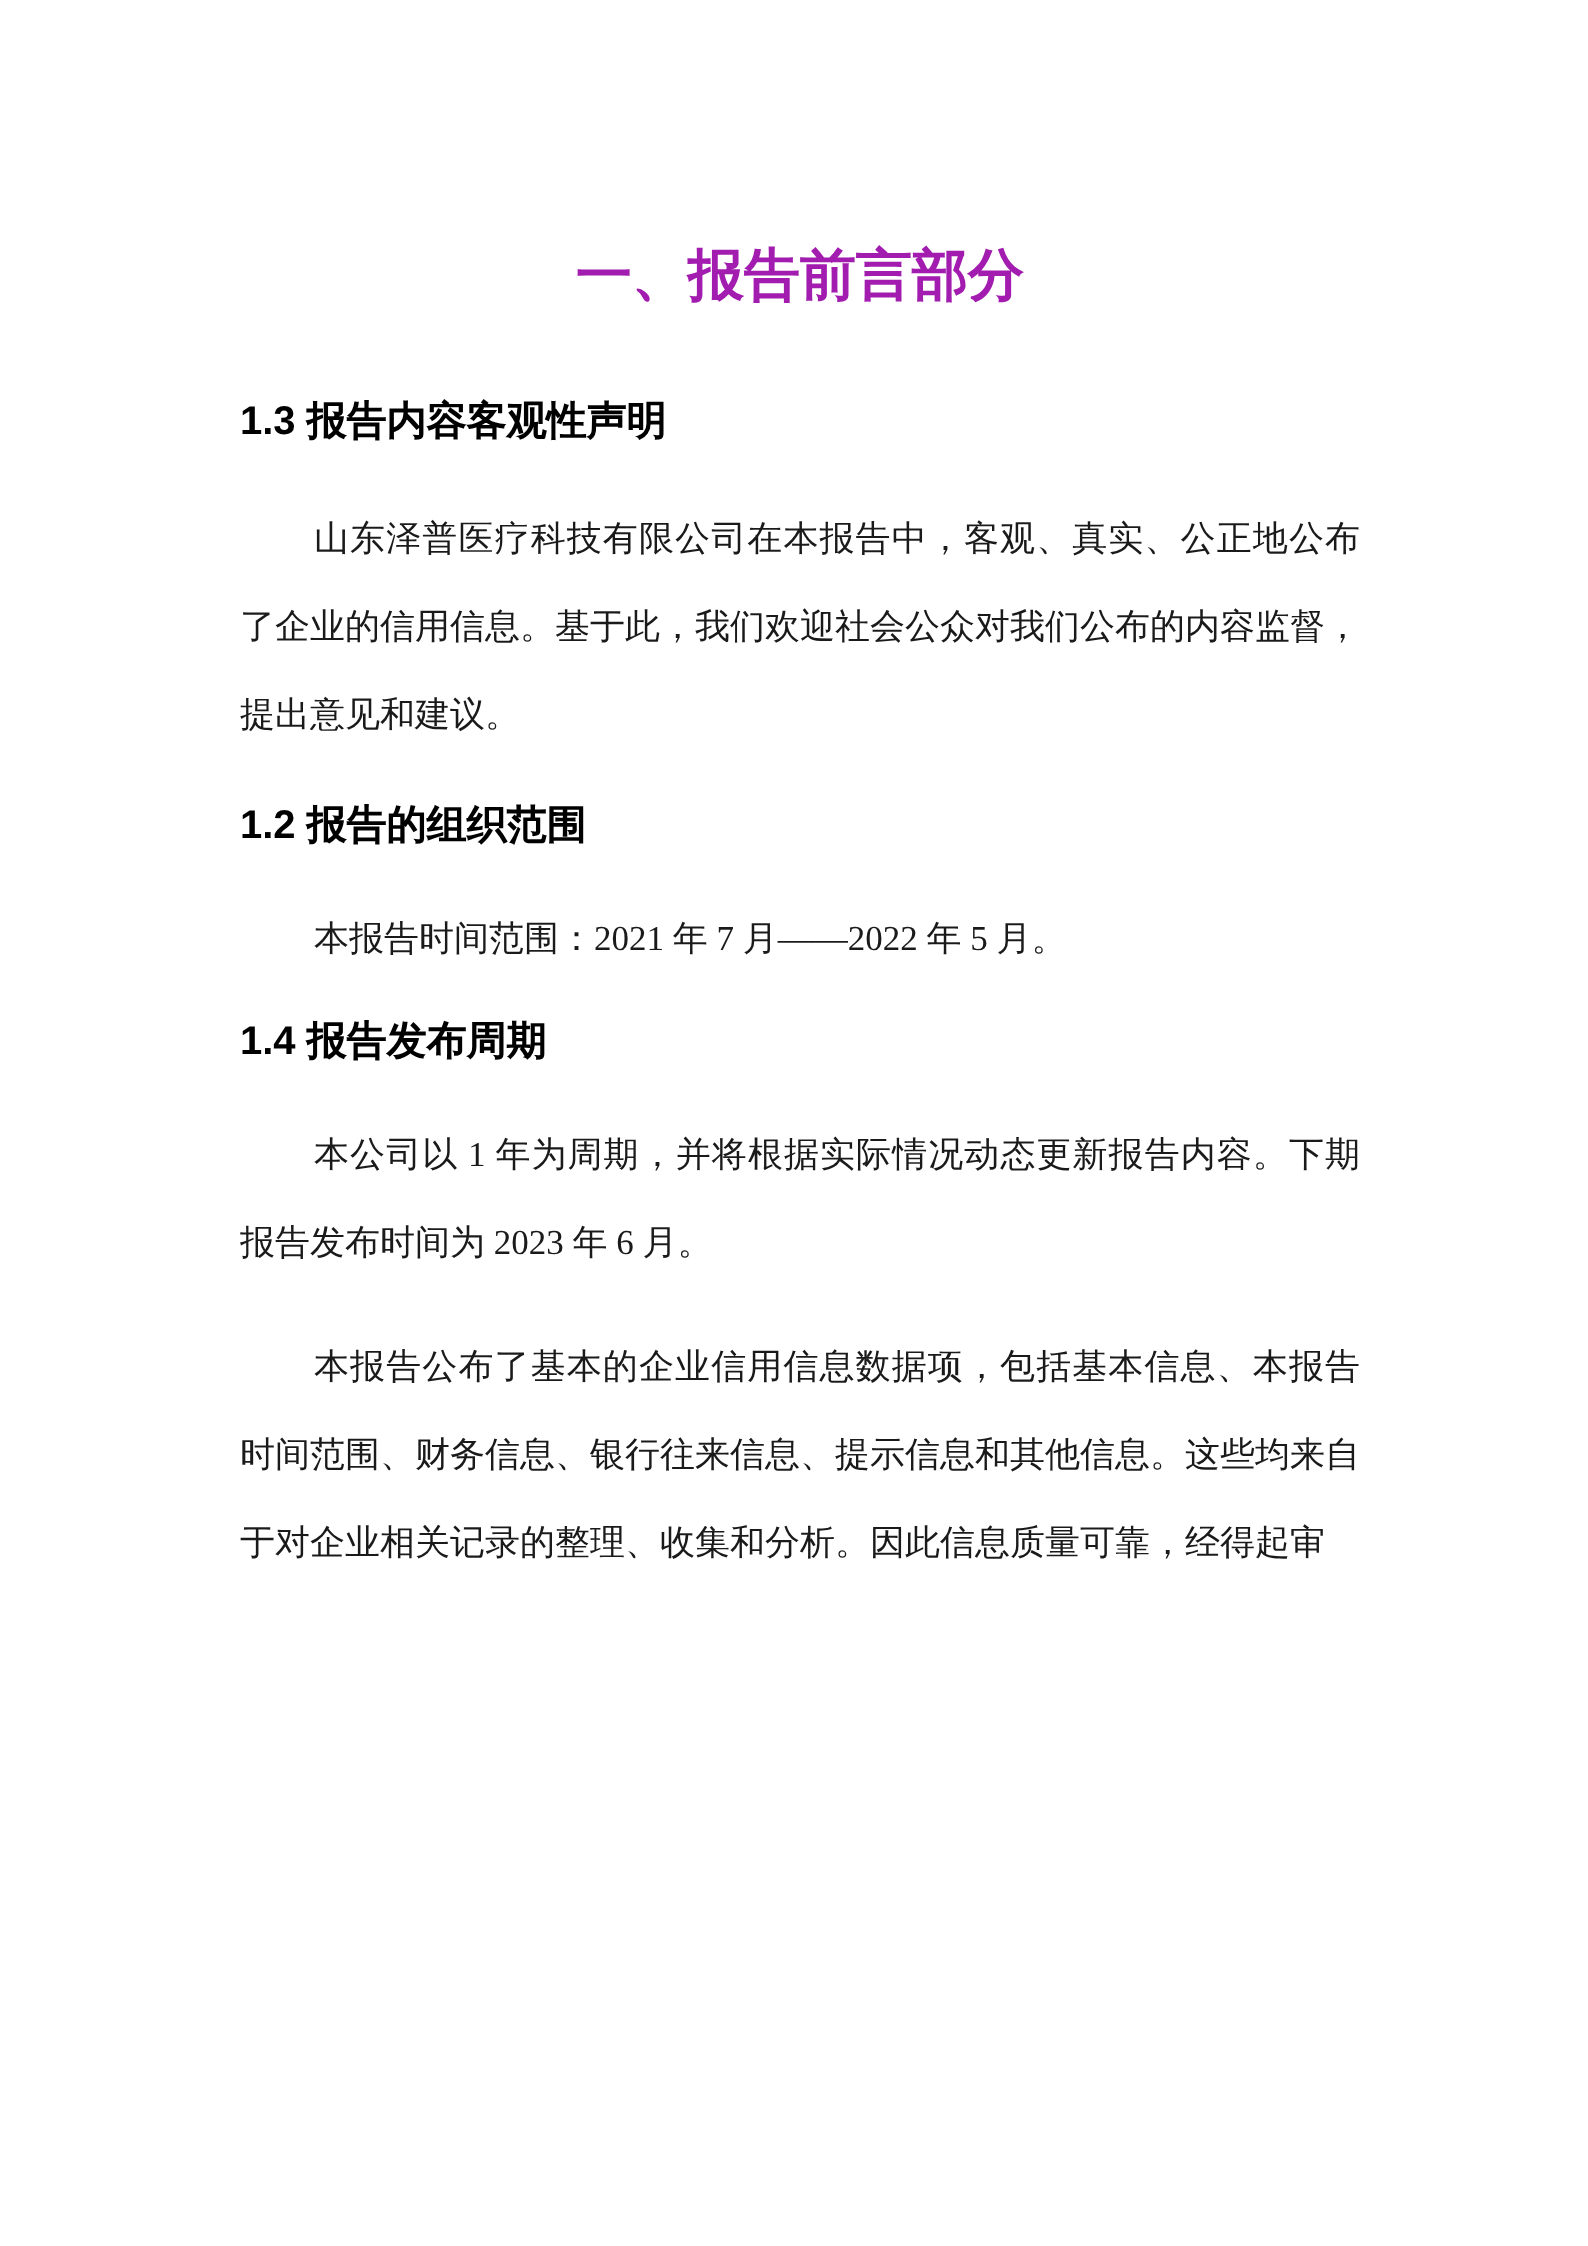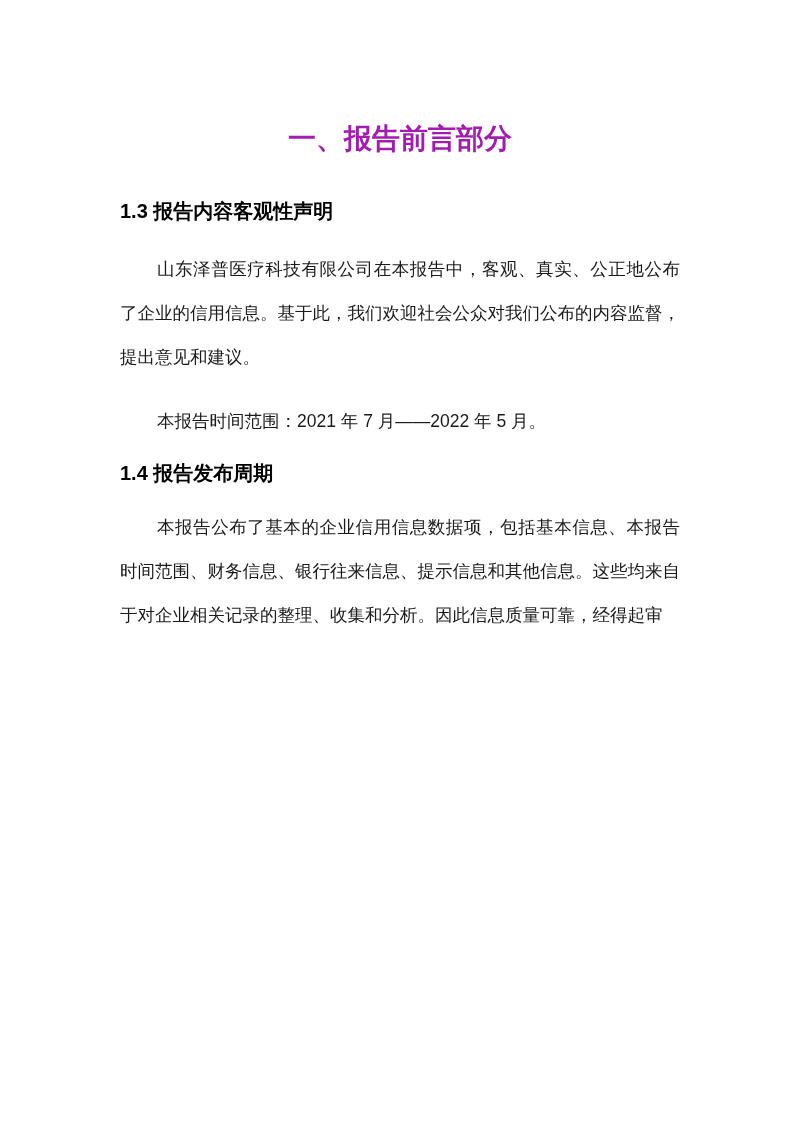--- a/index.html
+++ b/index.html
@@ -31,21 +31,21 @@
   }
   .sec-h {
     font-family: "Liberation Sans", "DejaVu Sans", sans-serif;
     font-weight: bold;
     font-size: 20px;
     line-height: 28px;
     color: #000000;
     margin: 0;
   }
   .para {
-    font-family: Liberation Sans, sans-serif;
+    font-family: Liberation Serif, serif;
     font-size: 17.5px;
     line-height: 44px;
     color: #1a1a1a;
     text-align: justify;
     text-indent: 37px;
     margin: 0;
   }
   
   .mt40 { margin-top: 40px; }
   .mt28 { margin-top: 16px; }
@@ -57,20 +57,22 @@
 </head>
 <body>
 
 <div class="page">
 
   <h1 class="doc-title">一、报告前言部分</h1>
 
   <h2 class="sec-h mt40">1.3 报告内容客观性声明</h2>
   <p class="para mt22">山东泽普医疗科技有限公司在本报告中，客观、真实、公正地公布了企业的信用信息。基于此，我们欢迎社会公众对我们公布的内容监督，提出意见和建议。</p>
 
+  <h2 class="sec-h mt20">1.2 报告的组织范围</h2>
 
   <p class="para mt20">本报告时间范围：2021 年 7 月——2022 年 5 月。</p>
 
   <h2 class="sec-h mt28">1.4 报告发布周期</h2>
+  <p class="para mt20">本公司以 1 年为周期，并将根据实际情况动态更新报告内容。下期报告发布时间为 2023 年 6 月。</p>
 
   <p class="para mt18">本报告公布了基本的企业信用信息数据项，包括基本信息、本报告时间范围、财务信息、银行往来信息、提示信息和其他信息。这些均来自于对企业相关记录的整理、收集和分析。因此信息质量可靠，经得起审</p>
 
 </div>
 
 </body></html>

